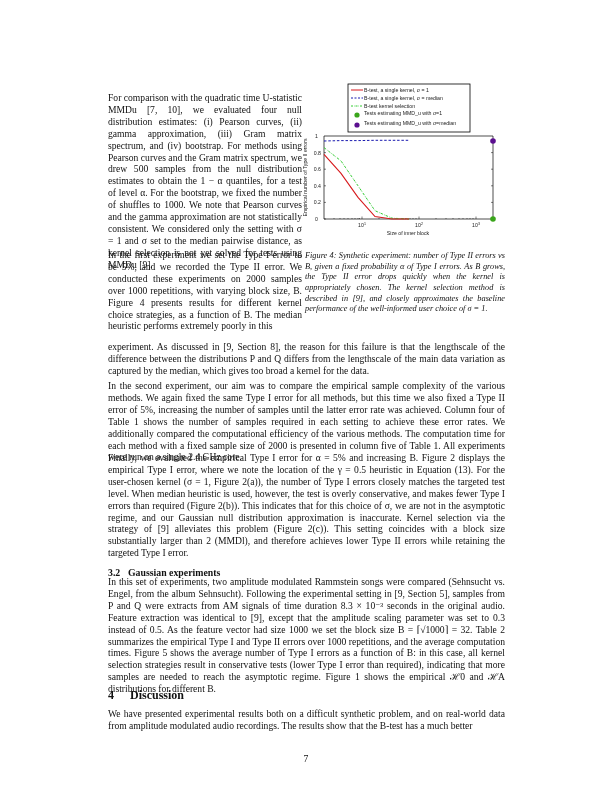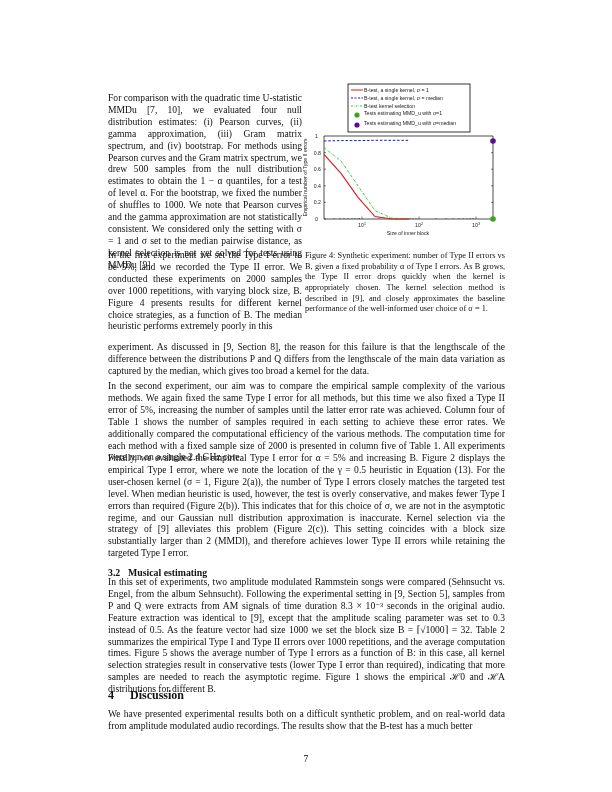--- a/index.html
+++ b/index.html
@@ -1,21 +1,21 @@
 <!DOCTYPE html>
 <html><head>
 <meta charset="utf-8">
 <style>
   html, body { margin: 0; padding: 0; background: #ffffff; }
   body { width: 612px; height: 792px; position: relative; overflow: hidden;
          font-family: "Liberation Serif", "DejaVu Serif", serif; color: #111; }
   .p { position: absolute; font-size: 9.6px; line-height: 11.9px; text-align: justify; margin: 0; }
   .left-col { left: 108px; width: 194px; }
   .full { left: 108px; width: 397px; }
-  .caption { position: absolute; left: 305px; width: 200px; font-size: 8.3px; line-height: 10.6px; text-align: justify; }
+  .caption { position: absolute; left: 305px; width: 200px; font-size: 8.3px; line-height: 10.6px; text-align: justify; font-style: italic; }
   .h2 { position: absolute; left: 108px; font-weight: bold; font-size: 9.8px; }
   .h2 .num { display: inline-block; width: 20px; margin-top: 8px; }
   .h1 { position: absolute; left: 108px; font-weight: bold; font-size: 12px; }
   .h1 .num { display: inline-block; width: 22px; }
   .pagenum { position: absolute; left: 0; width: 612px; top: 753px; text-align: center; font-size: 9.6px; }
   .fig { position: absolute; left: 300px; top: 80px; width: 220px; height: 160px; }
   .fig svg { position: absolute; left: 0; top: 0; }
   .lg-text { font-family: "Liberation Sans", "DejaVu Sans", sans-serif; font-size: 5.2px; fill: #222; }
   .ax-text { font-family: "Liberation Sans", "DejaVu Sans", sans-serif; font-size: 5.2px; fill: #222; }
 </style>
@@ -120,21 +120,21 @@
   </svg>
 </div>
 
 <p class="caption" style="top:243px;">Figure 4: Synthetic experiment: number of Type II errors vs B, given a fixed probability α of Type I errors. As B grows, the Type II error drops quickly when the kernel is appropriately chosen. The kernel selection method is described in [9], and closely approximates the baseline performance of the well-informed user choice of σ = 1.</p>
 
 <p class="p full" style="top:341px;">experiment. As discussed in [9, Section 8], the reason for this failure is that the lengthscale of the difference between the distributions P and Q differs from the lengthscale of the main data variation as captured by the median, which gives too broad a kernel for the data.</p>
 <p class="p full" style="top:380px;">In the second experiment, our aim was to compare the empirical sample complexity of the various methods. We again fixed the same Type I error for all methods, but this time we also fixed a Type II error of 5%, increasing the number of samples until the latter error rate was achieved. Column four of Table 1 shows the number of samples required in each setting to achieve these error rates. We additionally compared the computational efficiency of the various methods. The computation time for each method with a fixed sample size of 2000 is presented in column five of Table 1. All experiments were run on a single 2.4 GHz core.</p>
 <p class="p full" style="top:452px;">Finally, we evaluated the empirical Type I error for α = 5% and increasing B. Figure 2 displays the empirical Type I error, where we note the location of the γ = 0.5 heuristic in Equation (13). For the user-chosen kernel (σ = 1, Figure 2(a)), the number of Type I errors closely matches the targeted test level. When median heuristic is used, however, the test is overly conservative, and makes fewer Type I errors than required (Figure 2(b)). This indicates that for this choice of σ, we are not in the asymptotic regime, and our Gaussian null distribution approximation is inaccurate. Kernel selection via the strategy of [9] alleviates this problem (Figure 2(c)). This setting coincides with a block size substantially larger than 2 (MMDl), and therefore achieves lower Type II errors while retaining the targeted Type I error.</p>
 
 <div class="h2" style="top:559px;">
-  <span class="num">3.2</span><span>Musical estimating</span>
+  <span class="num">3.2</span><span>Gaussian experiments</span>
 </div>
 <p class="p full" style="top:576px;">In this set of experiments, two amplitude modulated Rammstein songs were compared (Sehnsucht vs. Engel, from the album Sehnsucht). Following the experimental setting in [9, Section 5], samples from P and Q were extracts from AM signals of time duration 8.3 × 10⁻³ seconds in the original audio. Feature extraction was identical to [9], except that the amplitude scaling parameter was set to 0.3 instead of 0.5. As the feature vector had size 1000 we set the block size B = ⌈√1000⌉ = 32. Table 2 summarizes the empirical Type I and Type II errors over 1000 repetitions, and the average computation times. Figure 5 shows the average number of Type I errors as a function of B: in this case, all kernel selection strategies result in conservative tests (lower Type I error than required), indicating that more samples are needed to reach the asymptotic regime. Figure 1 shows the empirical ℋ0 and ℋA distributions for different B.</p>
 
 <div class="h1" style="top:688px;">
   <span class="num">4</span><span>Discussion</span>
 </div>
 <p class="p full" style="top:708px;">We have presented experimental results both on a difficult synthetic problem, and on real-world data from amplitude modulated audio recordings. The results show that the B-test has a much better</p>
 
 <div class="pagenum">7</div>
 

